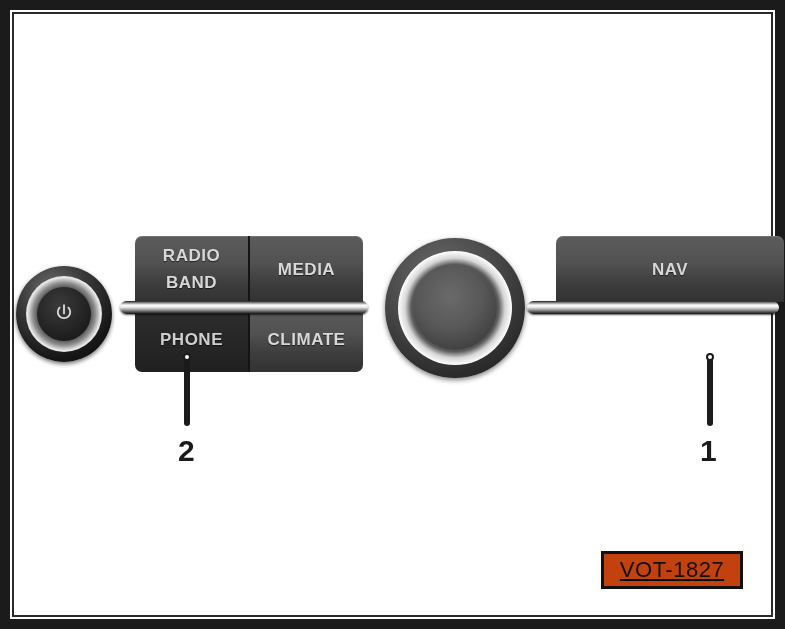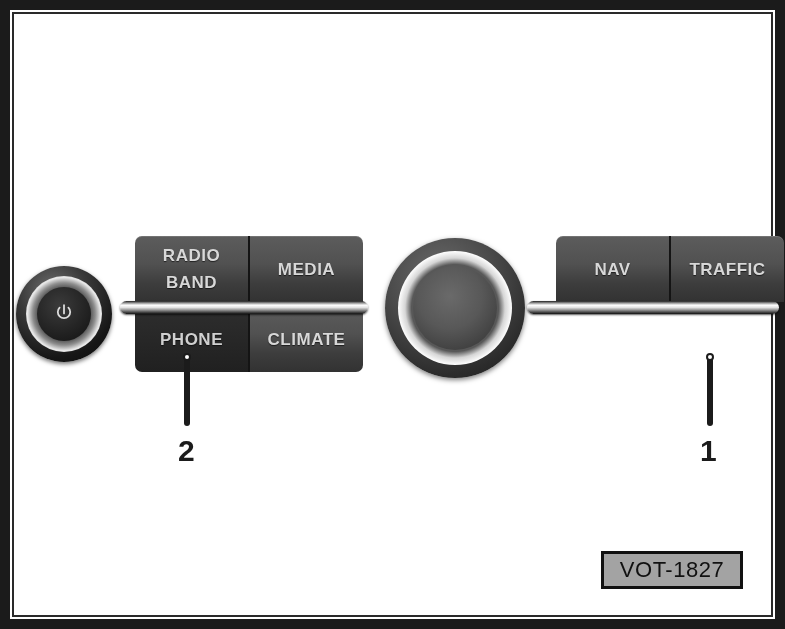--- a/index.html
+++ b/index.html
@@ -245,24 +245,25 @@
 
   
   .id-box {
     position: absolute;
     left: 601px;
     top: 551px;
     width: 142px;
     height: 38px;
     box-sizing: border-box;
     border: 3px solid #111111;
-    background: #a3a3a3;
+    background: #c2410c;
     display: flex;
     align-items: center;
     justify-content: center;
+    text-decoration: underline;
   }
   .id-text {
     font-size: 22px;
     color: #111111;
     letter-spacing: 0.5px;
     font-family: "Liberation Sans", sans-serif;
   }
 </style>
 </head>
 <body>
@@ -309,23 +310,20 @@
     <div class="ck-outer"></div>
     <div class="ck-lightring"></div>
     <div class="ck-face"></div>
   </div>
 
   <div class="btn-group right">
     <div class="btn-row top">
       <div class="btn">
         <span class="btn-label">NAV</span>
       </div>
-      <div class="btn">
-        <span class="btn-label">TRAFFIC</span>
-      </div>
     </div>
   </div>
   <div class="chrome-bar right"></div>
 
   <div class="callout-line c2">
     <span class="tip"></span>
   </div>
   <div class="callout-num n2">2</div>
 
   <div class="callout-line c1">

